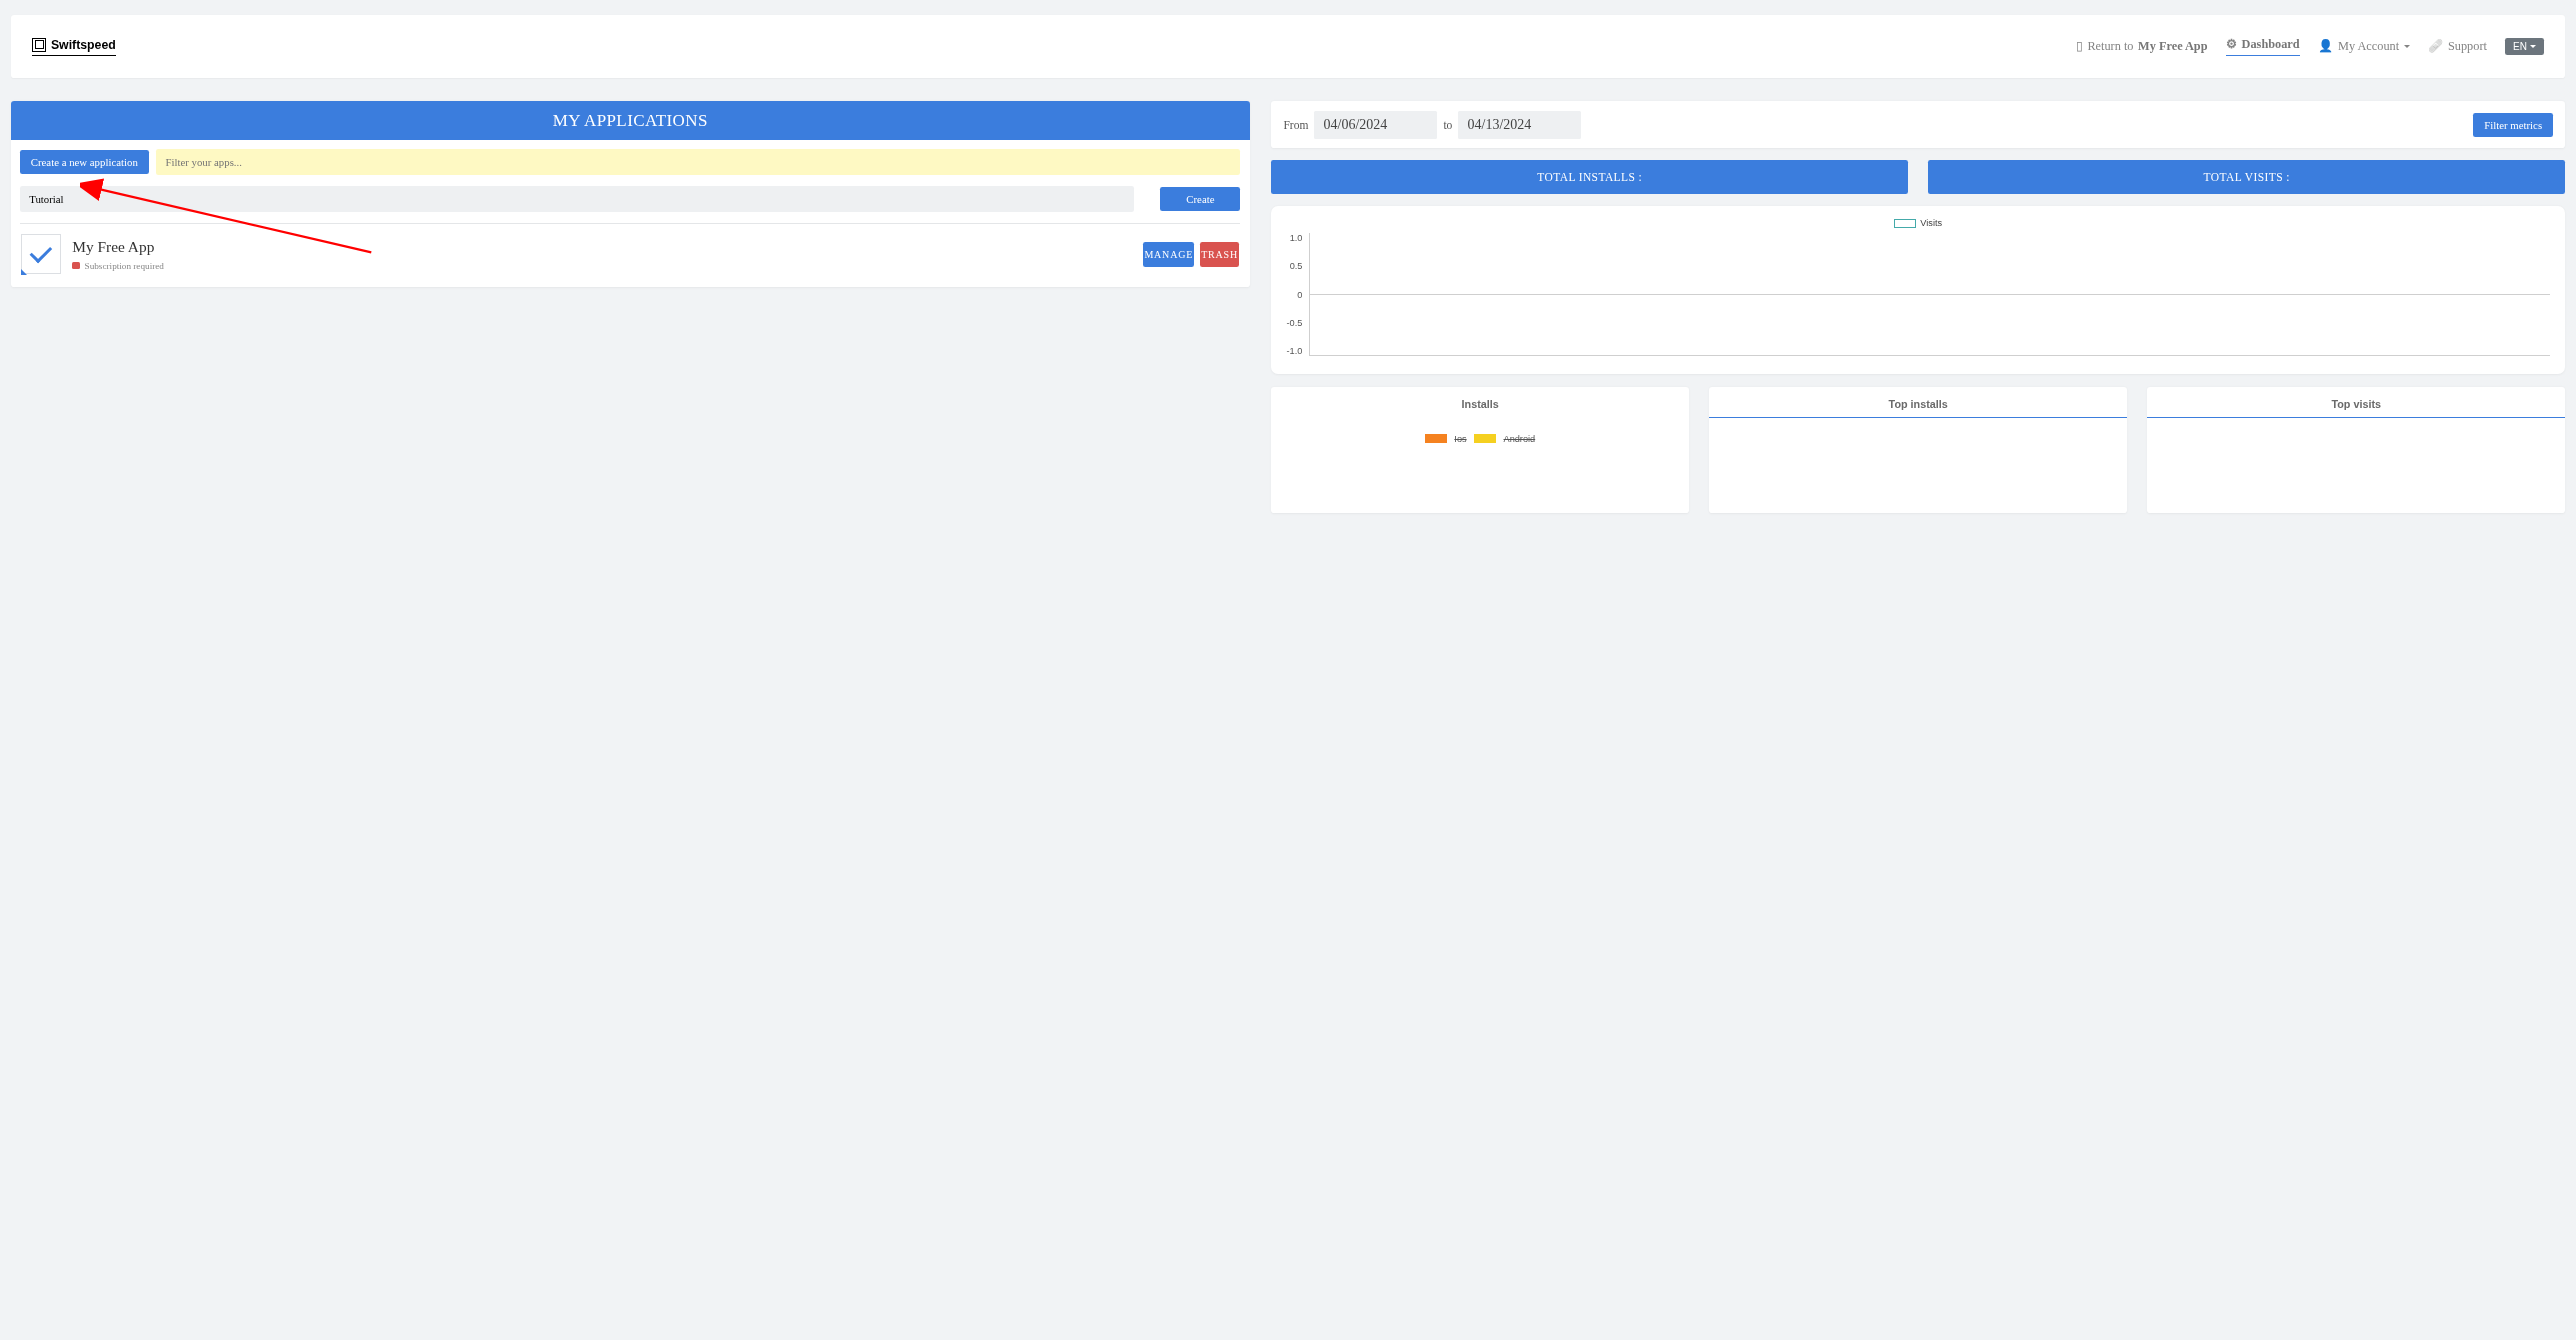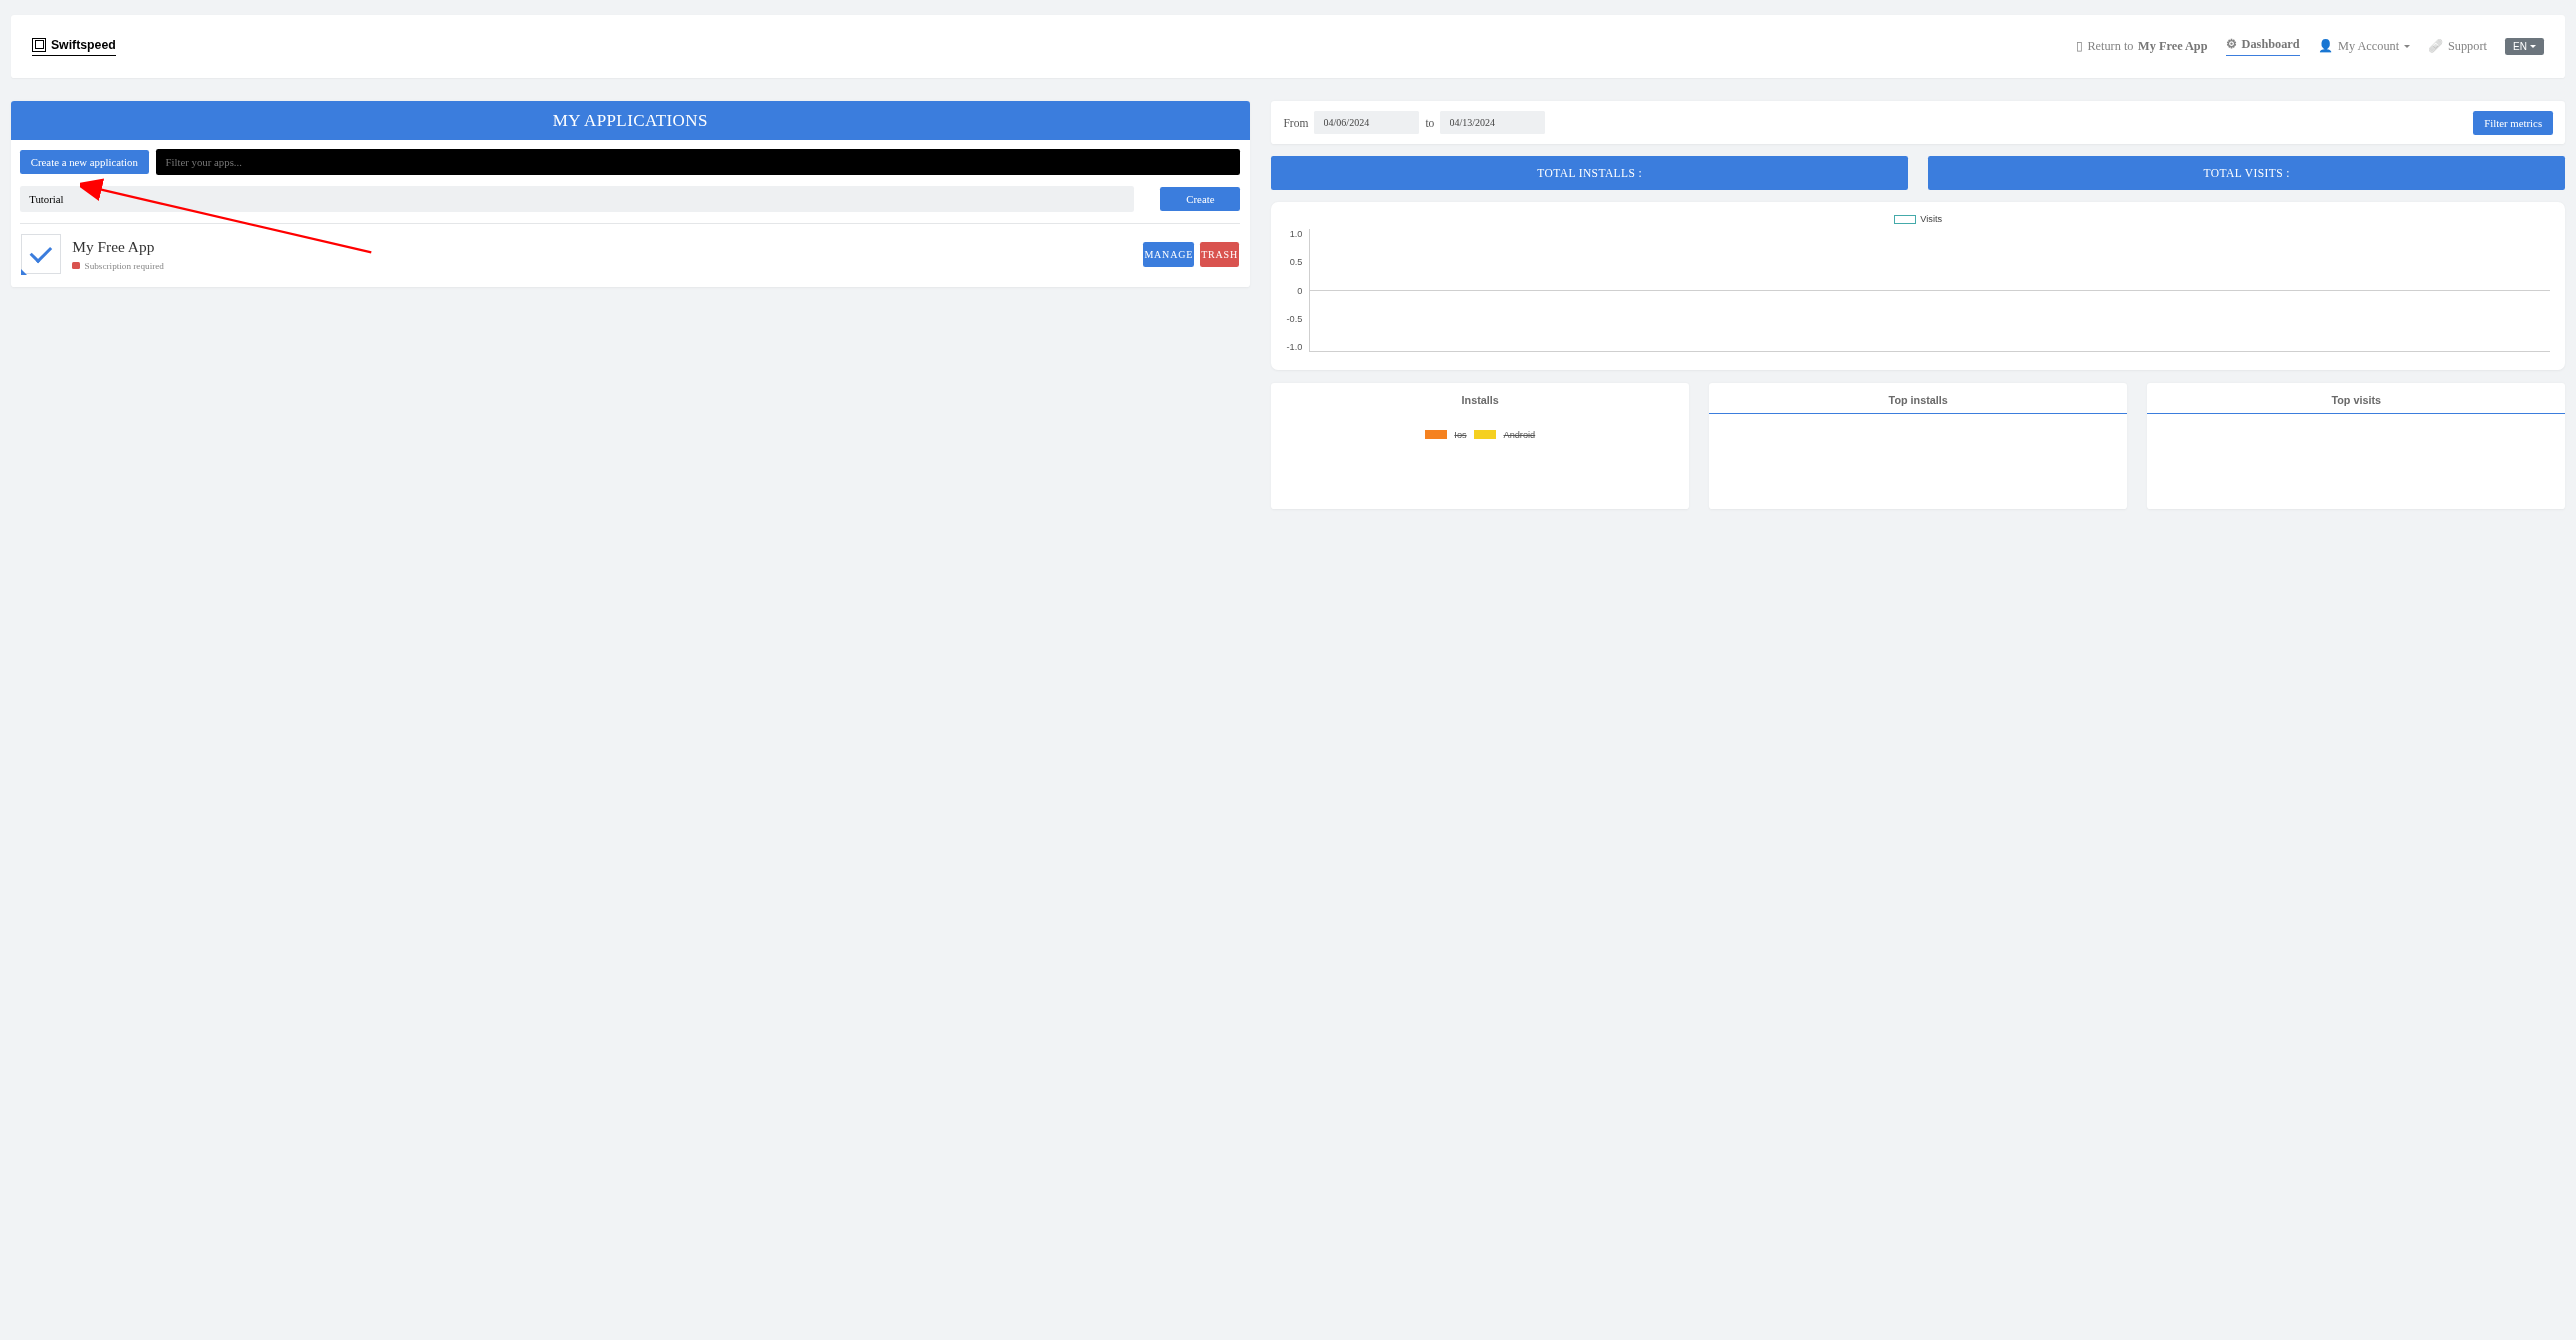--- a/index.html
+++ b/index.html
@@ -117,21 +117,21 @@
 .btn-primary { background: #3b7ddd; color: #fff; }
 .btn-danger { background: #d9534f; color: #fff; }
 .top-row {
   display: flex;
   gap: 7.7px;
   align-items: center;
   margin-bottom: 10.8px;
 }
 .filter-input {
   flex: 1;
-  background: #000000;
+  background: #fef9c3;
   border: none;
   padding: 7px 9.2px;
   border-radius: 2.3px;
   font-size: 10.8px;
   color: #6c757d;
   font-family: inherit;
 }
 .create-row {
   display: flex;
   gap: 26px;
@@ -191,22 +191,22 @@
   background:#fff;
   border-radius:3.1px;
   padding: 9.2px 12.3px;
   display:flex;
   align-items:center;
   gap: 6px;
   box-shadow: 0 0.8px 2.3px rgba(0,0,0,0.05);
 }
 .date-bar label { font-size: 11.5px; color:#555; }
 .date-input {
-  background:#eef0f2; border:none; padding:6.1px 9.2px; width:105px;
-  font-size:10px; font-family:inherit; color:#444; border-radius:1.5px;
+  background:#eef0f2; border:none; padding:6.1px 9.2px; width:123px;
+  font-size:14px; font-family:inherit; color:#444; border-radius:1.5px;
 }
 .filter-btn { margin-left:auto; }
 .tiles { display:flex; gap: 20px; }
 .tile {
   flex:1; background:#3b7ddd; color:#fff; text-align:center;
   padding:10.8px; border-radius:2.3px; font-size:11.5px; letter-spacing:0.4px;
 }
 .chart-panel { background:#fff; border-radius:7px; padding:12.3px 15.4px 18.4px; box-shadow:0 0.8px 2.3px rgba(0,0,0,0.05);}
 .chart-legend { display:flex; gap:4.6px; align-items:center; justify-content:center; font-size:9.2px; color:#444; margin-bottom:4.6px; font-family: -apple-system, sans-serif;}
 .legend-swatch { width:21.5px; height:9.2px; background:#fff; border:1.5px solid #4aa; }

